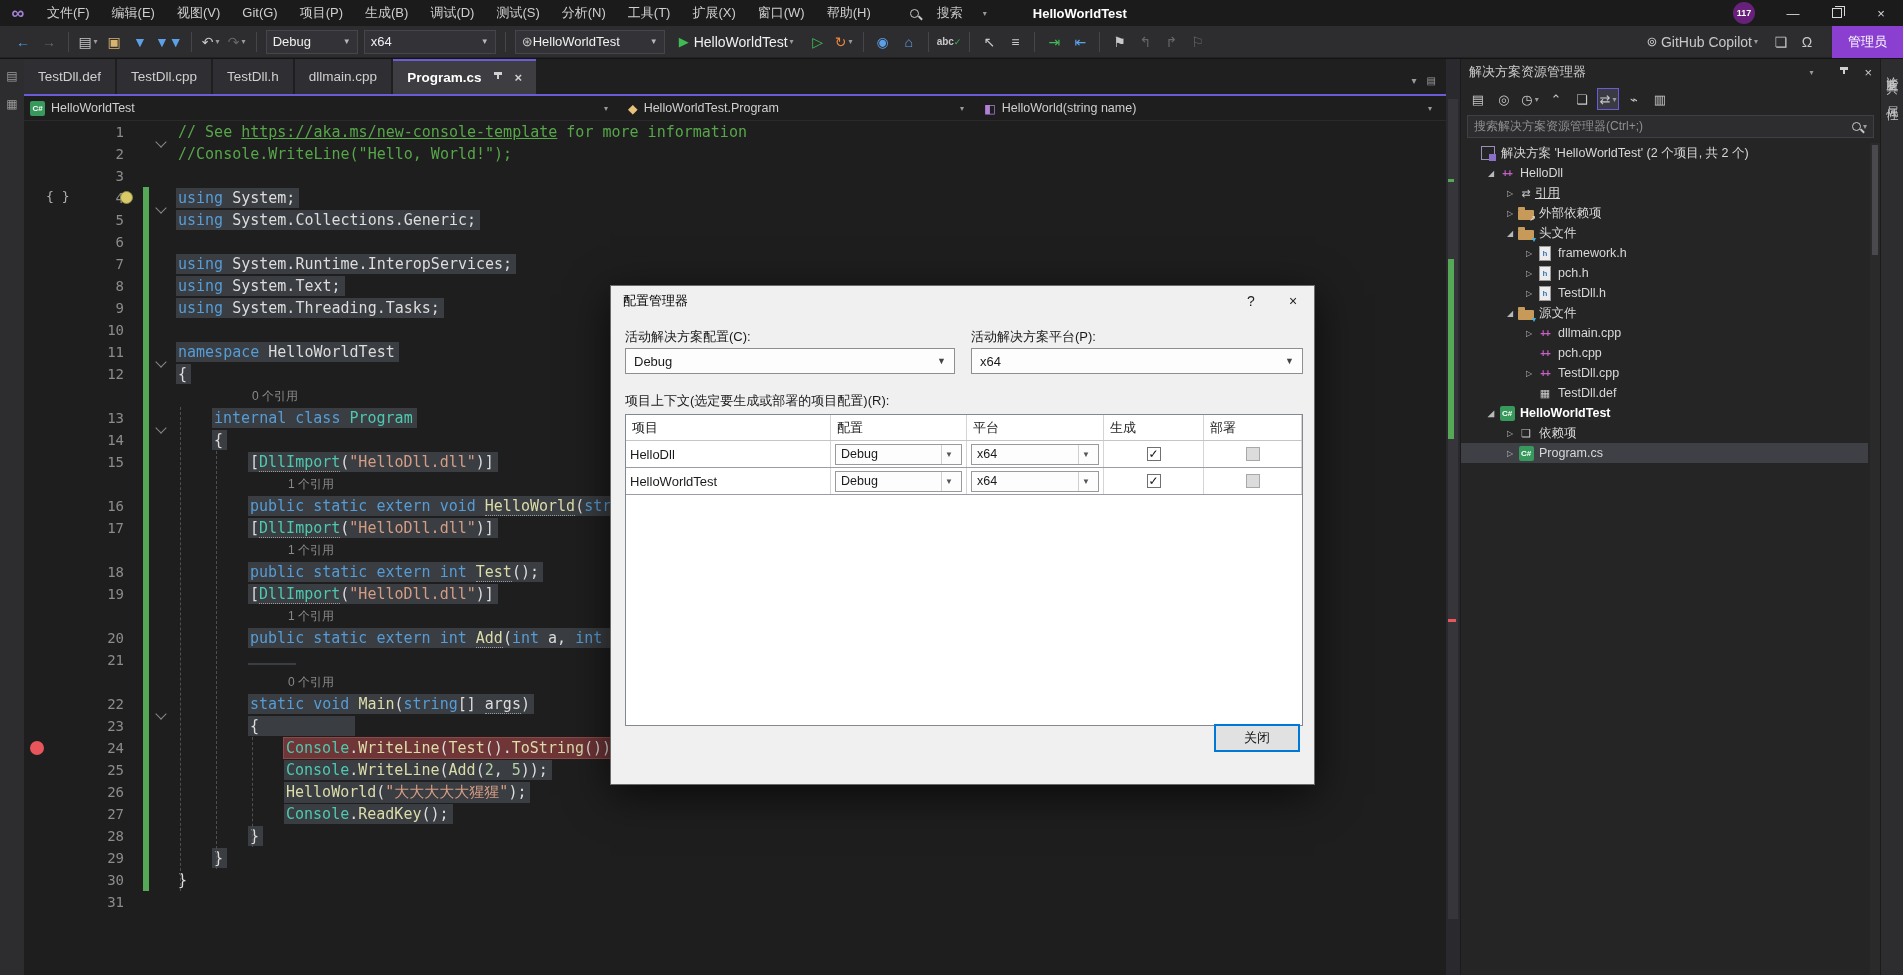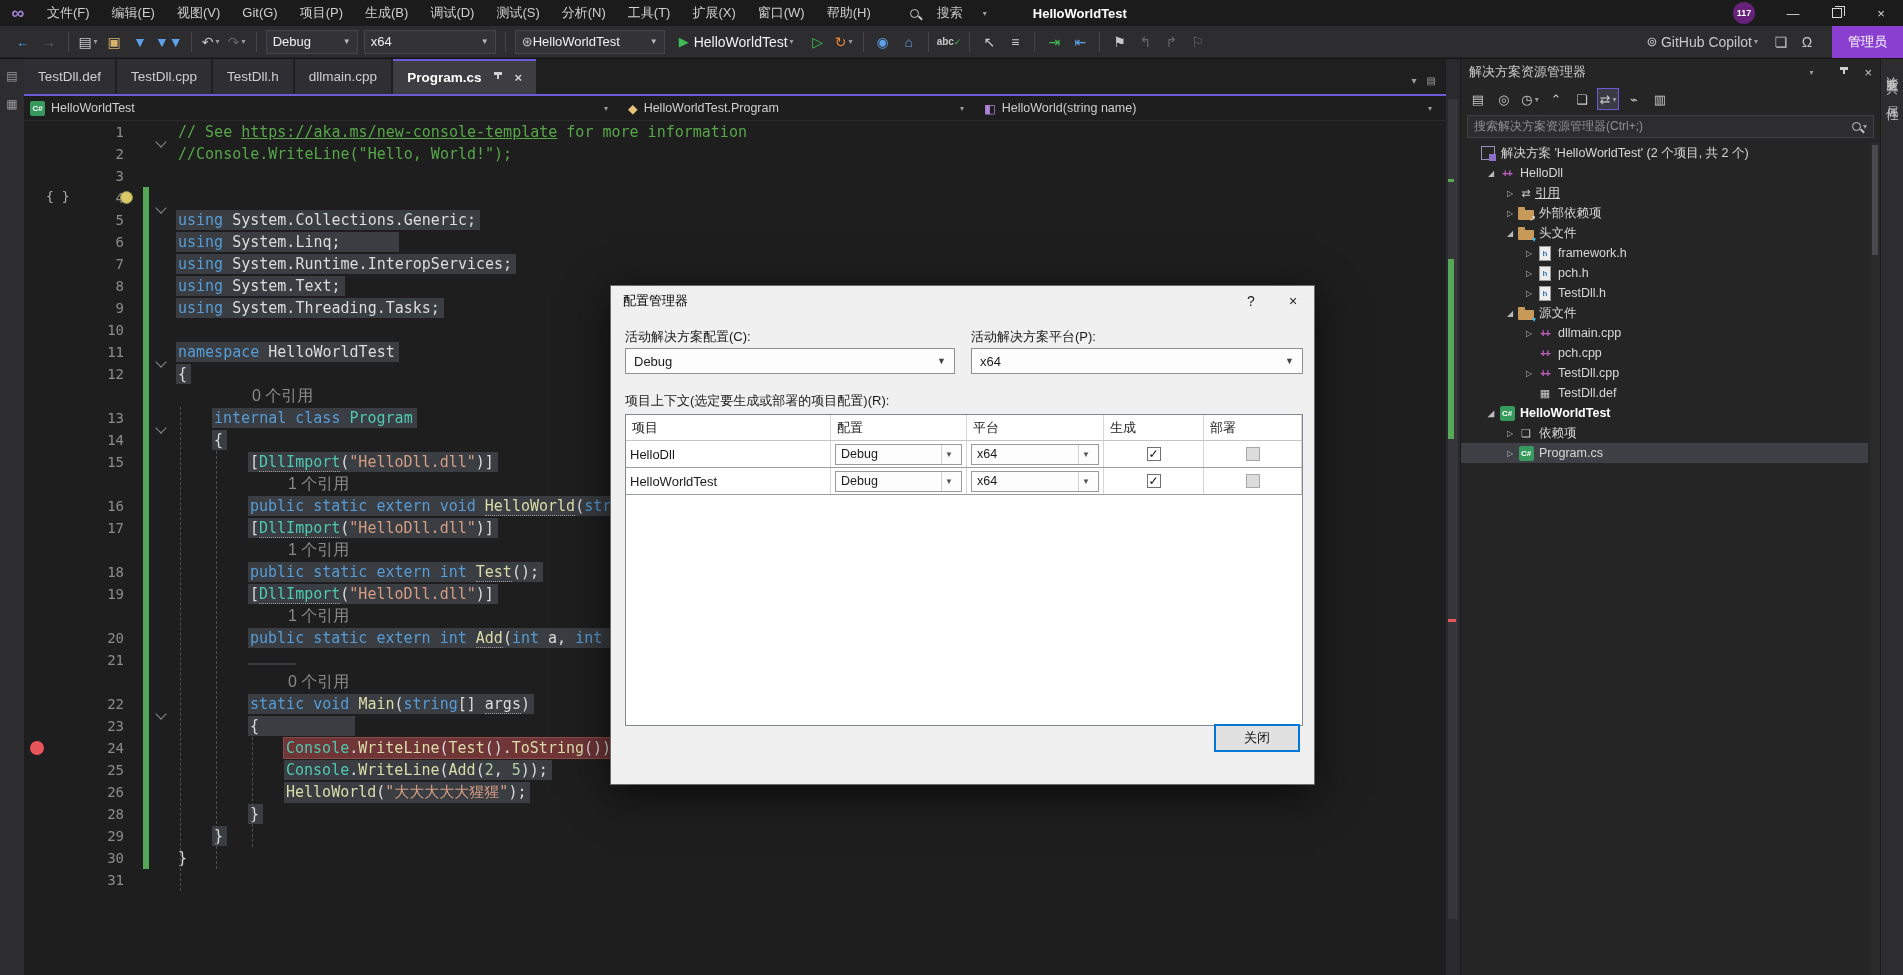--- a/index.html
+++ b/index.html
@@ -82,21 +82,21 @@
   .barcol { width:10px; height:100%; flex:none; position:relative; }
   .chg .barcol::before { content:""; position:absolute; left:1px; top:0; width:6px; height:100%;
     background:#55a855; }
   .chvcol { width:24px; flex:none; position:relative; }
   .chvcol .cv { position:absolute; left:5px; top:6px; width:8px; height:8px;
     border-right:1.6px solid #888; border-bottom:1.6px solid #888; transform:rotate(45deg); }
   .ctext { flex:1; }
   .seg { display:inline-block; padding:1px 4px 1px 2px; }
   .seg.sel { background:#3a3d41; }
   .seg.red { background:#6f3537; outline:1px solid #8a4a4a; }
-  .lens { color:#8a8a8a; font-size:16px; font-family:"Liberation Sans", sans-serif; }
+  .lens { color:#8a8a8a; font-size:12px; font-family:"Liberation Sans", sans-serif; }
   .tk-k{color:#569CD6} .tk-t{color:#4EC9B0} .tk-m{color:#DCDCAA} .tk-s{color:#D69D85}
   .tk-c{color:#57A64A} .tk-p{color:#dcdcdc} .tk-n{color:#B5CEA8}
   .tk-cu{color:#57A64A; text-decoration:underline;}
   .tk-md{color:#DCDCAA; border-bottom:1px dotted #9a9a9a;}
   .tk-td{color:#4EC9B0; border-bottom:1px dotted #9a9a9a;}
   .tk-pd{color:#dcdcdc; border-bottom:1px dotted #9a9a9a;}
   .guide { position:absolute; width:0; border-left:1px dashed #4e4e4e; }
   .bulb { position:absolute; left:96px; top:4px; width:13px; height:13px; border-radius:50%;
     background:#d9c967; border:1px solid #8c8c50; }
   .brace-margin { position:absolute; left:22px; top:2px; color:#b0b0b0; font-size:13px;
@@ -377,23 +377,23 @@
           <span>HelloWorld(string name)</span>
           <span class="bdrop">▾</span>
         </div>
       </div>
 
       <div id="code">
         <div id="code-rows">
             <div class="crow"><div class="bpcol"></div><div class="lncol">1</div><div class="barcol"></div><div class="chvcol"><div class="cv"></div></div><div class="ctext"><span class="seg" style="margin-left: 0px;"><span class="tk-c">// See </span><span class="tk-cu">https://aka.ms/new-console-template</span><span class="tk-c"> for more information</span></span></div></div>
             <div class="crow"><div class="bpcol"></div><div class="lncol">2</div><div class="barcol"></div><div class="chvcol"></div><div class="ctext"><span class="seg" style="margin-left: 0px;"><span class="tk-c">//Console.WriteLine("Hello, World!");</span></span></div></div>
             <div class="crow"><div class="bpcol"></div><div class="lncol">3</div><div class="barcol"></div><div class="chvcol"></div><div class="ctext"><span class="seg" style="margin-left: 0px;"></span></div></div>
-            <div class="crow chg"><div class="bpcol"></div><div class="lncol">4</div><div class="barcol"></div><div class="chvcol"><div class="cv"></div></div><div class="bulb"></div><div class="brace-margin">{ }</div></div>
+            <div class="crow chg"><div class="bpcol"></div><div class="lncol">4</div><div class="barcol"></div><div class="chvcol"><div class="cv"></div></div><div class="bulb"></div><div class="brace-margin">{ }</div><div class="ctext"><span class="seg sel" style="margin-left: 0px;"><span class="tk-k">using</span><span class="tk-p"> System;</span></span></div></div>
             <div class="crow chg"><div class="bpcol"></div><div class="lncol">5</div><div class="barcol"></div><div class="chvcol"></div><div class="ctext"><span class="seg sel" style="margin-left: 0px;"><span class="tk-k">using</span><span class="tk-p"> System.Collections.Generic;</span></span></div></div>
-            <div class="crow chg"><div class="bpcol"></div><div class="lncol">6</div><div class="barcol"></div><div class="chvcol"></div><div class="ctext"><span class="seg sel" style="margin-left: 0px; padding-right: 58px;"><span class="tk-k">using</span><span class="tk-p"> System.Linq;</span></span></div></div>
+            <div class="crow chg"><div class="bpcol"></div><div class="lncol">6</div><div class="barcol"></div><div class="chvcol"></div></div>
             <div class="crow chg"><div class="bpcol"></div><div class="lncol">7</div><div class="barcol"></div><div class="chvcol"></div><div class="ctext"><span class="seg sel" style="margin-left: 0px;"><span class="tk-k">using</span><span class="tk-p"> System.Runtime.InteropServices;</span></span></div></div>
             <div class="crow chg"><div class="bpcol"></div><div class="lncol">8</div><div class="barcol"></div><div class="chvcol"></div><div class="ctext"><span class="seg sel" style="margin-left: 0px;"><span class="tk-k">using</span><span class="tk-p"> System.Text;</span></span></div></div>
             <div class="crow chg"><div class="bpcol"></div><div class="lncol">9</div><div class="barcol"></div><div class="chvcol"></div><div class="ctext"><span class="seg sel" style="margin-left: 0px;"><span class="tk-k">using</span><span class="tk-p"> System.Threading.Tasks;</span></span></div></div>
             <div class="crow chg"><div class="bpcol"></div><div class="lncol">10</div><div class="barcol"></div><div class="chvcol"></div><div class="ctext"><span class="seg" style="margin-left: 0px;"></span></div></div>
             <div class="crow chg"><div class="bpcol"></div><div class="lncol">11</div><div class="barcol"></div><div class="chvcol"><div class="cv"></div></div><div class="ctext"><span class="seg sel" style="margin-left: 0px;"><span class="tk-k">namespace</span><span class="tk-p"> HelloWorldTest</span></span></div></div>
             <div class="crow chg"><div class="bpcol"></div><div class="lncol">12</div><div class="barcol"></div><div class="chvcol"></div><div class="ctext"><span class="seg sel" style="margin-left: 0px;"><span class="tk-p">{</span></span></div></div>
             <div class="crow chg"><div class="bpcol"></div><div class="lncol"></div><div class="barcol"></div><div class="chvcol"></div><div class="ctext"><span class="seg lens" style="margin-left: 74px;">0 个引用</span></div></div>
             <div class="crow chg"><div class="bpcol"></div><div class="lncol">13</div><div class="barcol"></div><div class="chvcol"><div class="cv"></div></div><div class="ctext"><span class="seg sel" style="margin-left: 36px;"><span class="tk-k">internal class </span><span class="tk-t">Program</span></span></div></div>
             <div class="crow chg"><div class="bpcol"></div><div class="lncol">14</div><div class="barcol"></div><div class="chvcol"></div><div class="ctext"><span class="seg sel" style="margin-left: 36px;"><span class="tk-p">{</span></span></div></div>
             <div class="crow chg"><div class="bpcol"></div><div class="lncol">15</div><div class="barcol"></div><div class="chvcol"></div><div class="ctext"><span class="seg sel" style="margin-left: 72px;"><span class="tk-p">[</span><span class="tk-td">DllImport</span><span class="tk-p">(</span><span class="tk-s">"HelloDll.dll"</span><span class="tk-p">)]</span></span></div></div>
@@ -405,20 +405,21 @@
             <div class="crow chg"><div class="bpcol"></div><div class="lncol">19</div><div class="barcol"></div><div class="chvcol"></div><div class="ctext"><span class="seg sel" style="margin-left: 72px;"><span class="tk-p">[</span><span class="tk-td">DllImport</span><span class="tk-p">(</span><span class="tk-s">"HelloDll.dll"</span><span class="tk-p">)]</span></span></div></div>
             <div class="crow chg"><div class="bpcol"></div><div class="lncol"></div><div class="barcol"></div><div class="chvcol"></div><div class="ctext"><span class="seg lens" style="margin-left: 110px;">1 个引用</span></div></div>
             <div class="crow chg"><div class="bpcol"></div><div class="lncol">20</div><div class="barcol"></div><div class="chvcol"></div><div class="ctext"><span class="seg sel" style="margin-left: 72px;"><span class="tk-k">public static extern int </span><span class="tk-md">Add</span><span class="tk-p">(</span><span class="tk-k">int</span><span class="tk-p"> a, </span><span class="tk-k">int</span><span class="tk-p"> b);</span></span></div></div>
             <div class="crow chg"><div class="bpcol"></div><div class="lncol">21</div><div class="barcol"></div><div class="chvcol"></div><div class="ctext"><span class="seg sel" style="margin-left: 72px; padding-right: 46px;"></span></div></div>
             <div class="crow chg"><div class="bpcol"></div><div class="lncol"></div><div class="barcol"></div><div class="chvcol"></div><div class="ctext"><span class="seg lens" style="margin-left: 110px;">0 个引用</span></div></div>
             <div class="crow chg"><div class="bpcol"></div><div class="lncol">22</div><div class="barcol"></div><div class="chvcol"><div class="cv"></div></div><div class="ctext"><span class="seg sel" style="margin-left: 72px;"><span class="tk-k">static void </span><span class="tk-m">Main</span><span class="tk-p">(</span><span class="tk-k">string</span><span class="tk-p">[] </span><span class="tk-pd">args</span><span class="tk-p">)</span></span></div></div>
             <div class="crow chg"><div class="bpcol"></div><div class="lncol">23</div><div class="barcol"></div><div class="chvcol"></div><div class="ctext"><span class="seg sel" style="margin-left: 72px; padding-right: 96px;"><span class="tk-p">{</span></span></div></div>
             <div class="crow chg"><div class="bpcol"><div class="bpdot"></div></div><div class="lncol">24</div><div class="barcol"></div><div class="chvcol"></div><div class="ctext"><span class="seg red" style="margin-left: 108px;"><span class="tk-t">Console</span><span class="tk-p">.</span><span class="tk-m">WriteLine</span><span class="tk-p">(</span><span class="tk-m">Test</span><span class="tk-p">().</span><span class="tk-m">ToString</span><span class="tk-p">());</span></span></div></div>
             <div class="crow chg"><div class="bpcol"></div><div class="lncol">25</div><div class="barcol"></div><div class="chvcol"></div><div class="ctext"><span class="seg sel" style="margin-left: 108px;"><span class="tk-t">Console</span><span class="tk-p">.</span><span class="tk-m">WriteLine</span><span class="tk-p">(</span><span class="tk-m">Add</span><span class="tk-p">(</span><span class="tk-n">2</span><span class="tk-p">, </span><span class="tk-n">5</span><span class="tk-p">));</span></span></div></div>
             <div class="crow chg"><div class="bpcol"></div><div class="lncol">26</div><div class="barcol"></div><div class="chvcol"></div><div class="ctext"><span class="seg sel" style="margin-left: 108px;"><span class="tk-m">HelloWorld</span><span class="tk-p">(</span><span class="tk-s">"大大大大大猩猩"</span><span class="tk-p">);</span></span></div></div>
+            <div class="crow chg"><div class="bpcol"></div><div class="lncol">27</div><div class="barcol"></div><div class="chvcol"></div><div class="ctext"><span class="seg sel" style="margin-left: 108px;"><span class="tk-t">Console</span><span class="tk-p">.</span><span class="tk-m">ReadKey</span><span class="tk-p">();</span></span></div></div>
             <div class="crow chg"><div class="bpcol"></div><div class="lncol">28</div><div class="barcol"></div><div class="chvcol"></div><div class="ctext"><span class="seg sel" style="margin-left: 72px;"><span class="tk-p">}</span></span></div></div>
             <div class="crow chg"><div class="bpcol"></div><div class="lncol">29</div><div class="barcol"></div><div class="chvcol"></div><div class="ctext"><span class="seg sel" style="margin-left: 36px;"><span class="tk-p">}</span></span></div></div>
             <div class="crow chg"><div class="bpcol"></div><div class="lncol">30</div><div class="barcol"></div><div class="chvcol"></div><div class="ctext"><span class="seg" style="margin-left: 0px;"><span class="tk-p">}</span></span></div></div>
             <div class="crow"><div class="bpcol"></div><div class="lncol">31</div><div class="barcol"></div><div class="chvcol"></div><div class="ctext"><span class="seg" style="margin-left: 0px;"></span></div></div>
           </div>
         <div class="guide" style="left:156px; top:286px; height:484px;"></div>
         <div class="guide" style="left:192px; top:330px; height:418px;"></div>
         <div class="guide" style="left:228px; top:616px; height:110px;"></div>
       </div>
     </div>

